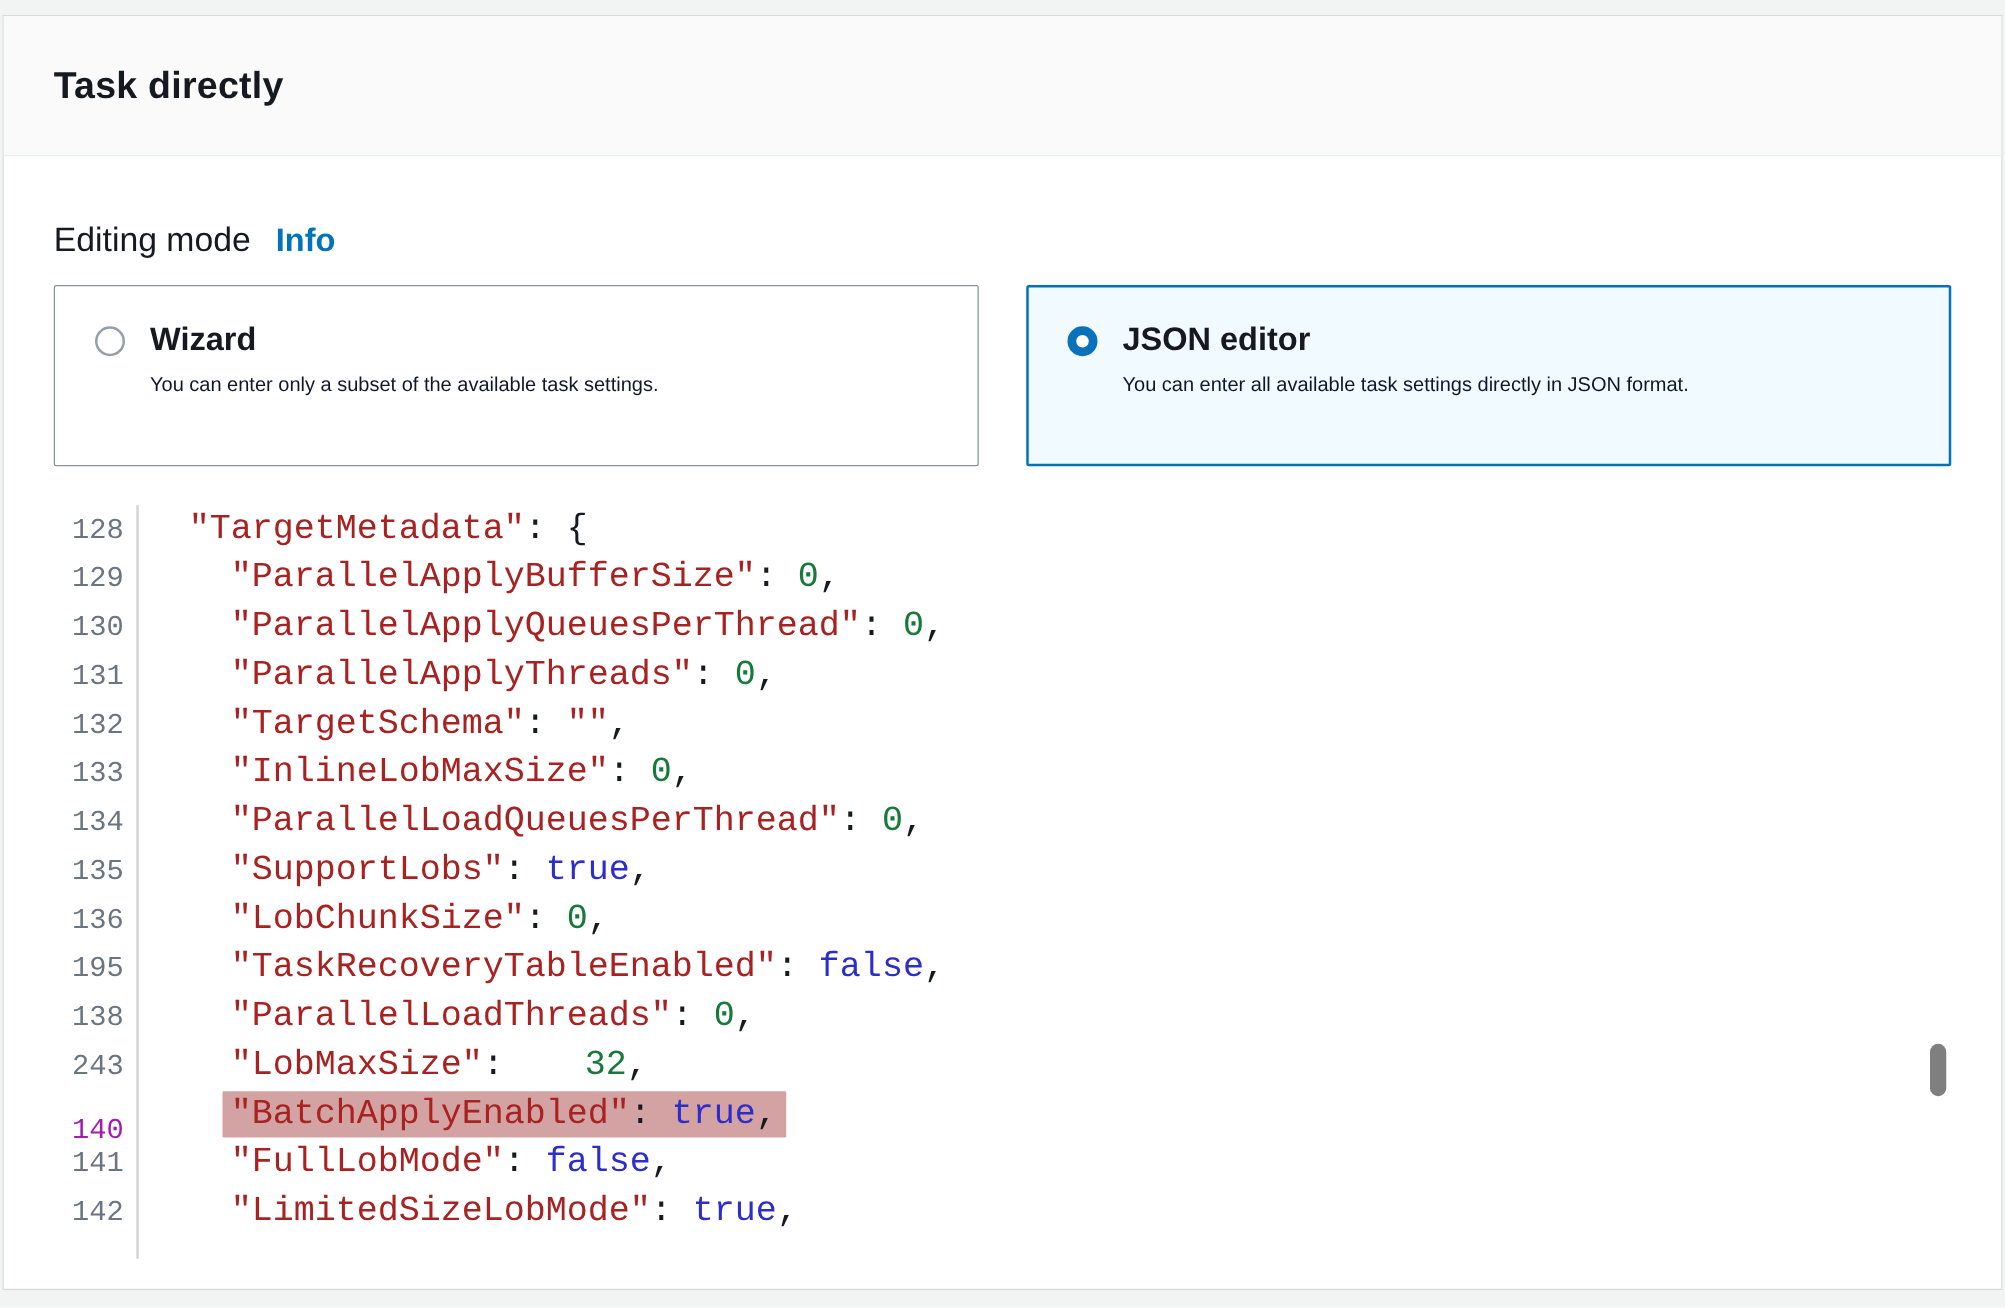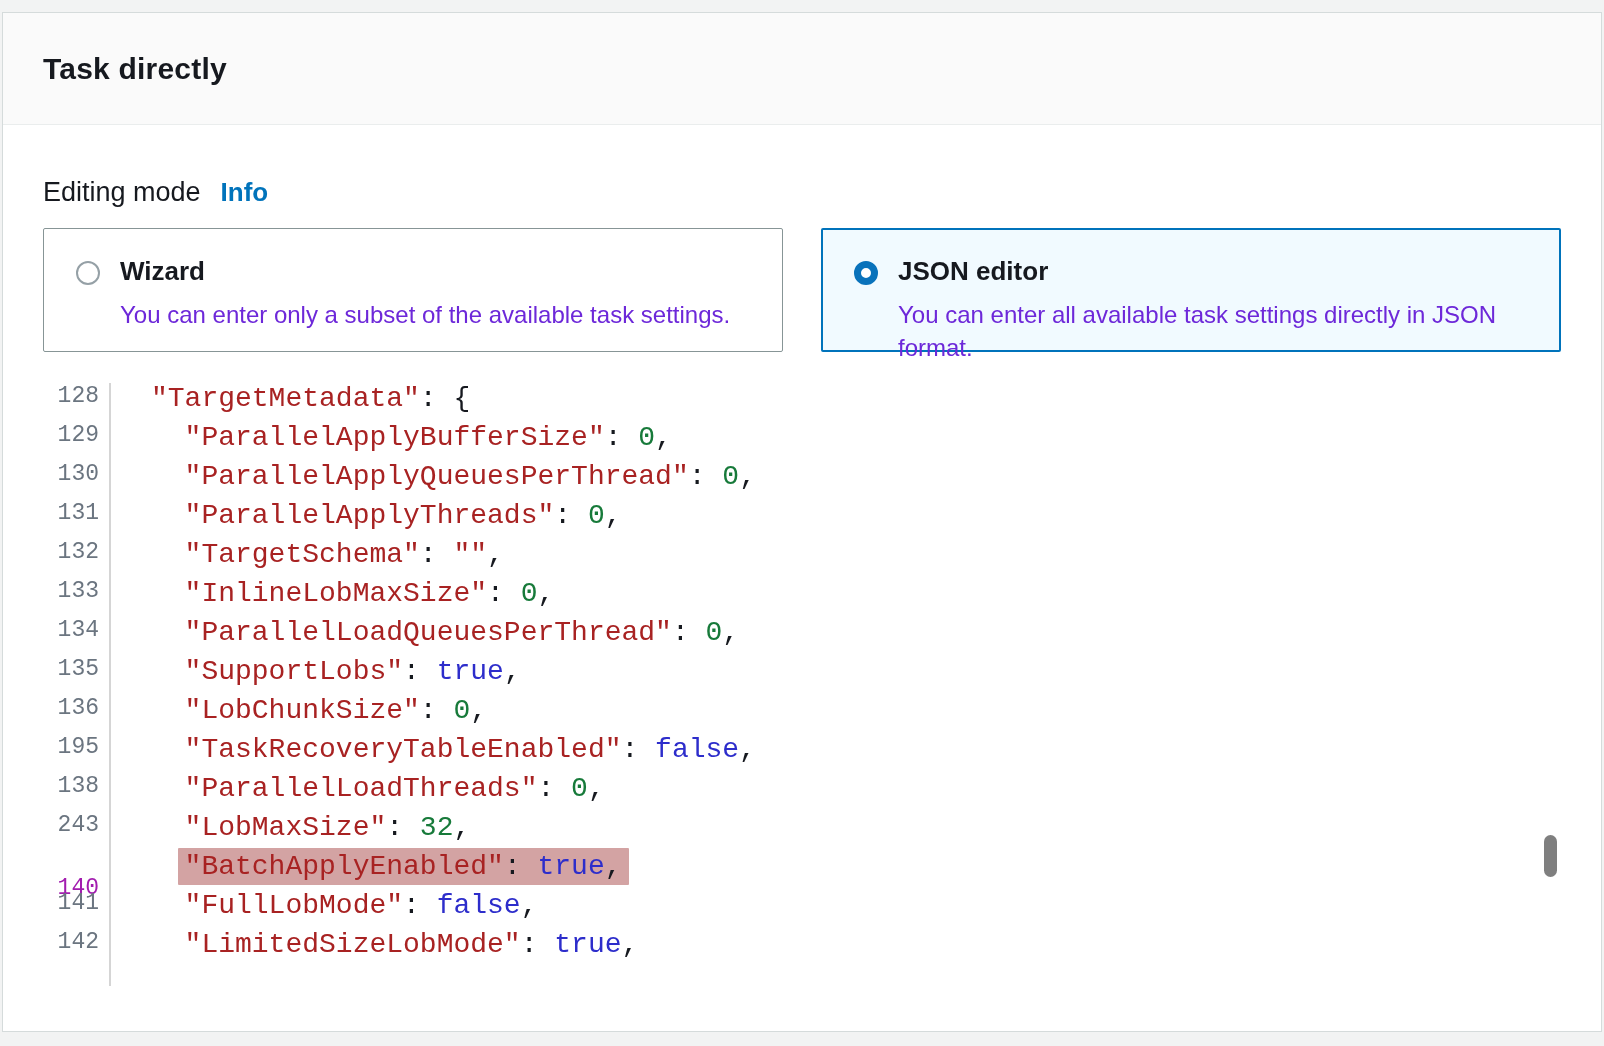--- a/index.html
+++ b/index.html
@@ -44,21 +44,21 @@
     font-weight:700;
     color:#0073bb;
     text-decoration:none;
     cursor:pointer;
     margin-top:20px;
   }
 
   .cards { display:flex; gap:38px; }
   .card {
     flex:1;
-    height:124px;
+    height:145px;
     background:#ffffff;
     border:1px solid #879596;
     border-radius:2px;
     padding:26px 30px 0 32px;
     display:flex;
     gap:20px;
     cursor:pointer;
   }
   .card.selected {
     border:2px solid #0073bb;
@@ -78,40 +78,41 @@
   }
   .card-text { display:flex; flex-direction:column; }
   .card-label {
     font-size:26px;
     font-weight:700;
     color:#16191f;
     line-height:1.3;
     margin-bottom:9px;
   }
   .card-desc {
-    font-size:24px;
-    color:#6d28d9;
+    font-size:16px;
+    color:#0f172a;
     line-height:1.4;
     max-width:662px;
   }
 
   .code-editor {
     margin-top:31px;
     position:relative;
     font-family:"Liberation Mono", monospace;
     padding-bottom:18px;
   }
   .gutter-separator {
     position:absolute;
     left:66px; top:0; bottom:0;
     width:2px;
     background:#d5d5d5;
   }
   .code-line {
     display:flex;
+    align-items:center;
     height:39px;
   }
   .line-number {
     width:56px;
     flex:none;
     text-align:right;
     font-size:23px;
     color:#6b7580;
   }
   .line-text {
@@ -212,21 +213,21 @@
         <div class="code-line">
           <div class="line-number" style="color: rgb(107, 117, 128);">195</div>
           <div class="line-text">  <span><span style="color: rgb(168, 34, 34);">"TaskRecoveryTableEnabled"</span><span style="color: rgb(22, 25, 31);">: </span><span style="color: rgb(45, 45, 203);">false</span><span style="color: rgb(22, 25, 31);">,</span></span></div>
         </div>
         <div class="code-line">
           <div class="line-number" style="color: rgb(107, 117, 128);">138</div>
           <div class="line-text">  <span><span style="color: rgb(168, 34, 34);">"ParallelLoadThreads"</span><span style="color: rgb(22, 25, 31);">: </span><span style="color: rgb(23, 122, 58);">0</span><span style="color: rgb(22, 25, 31);">,</span></span></div>
         </div>
         <div class="code-line">
           <div class="line-number" style="color: rgb(107, 117, 128);">243</div>
-          <div class="line-text">  <span><span style="color: rgb(168, 34, 34);">"LobMaxSize"</span><span style="color: rgb(22, 25, 31);">: </span><span style="color: rgb(23, 122, 58);">32</span><span style="color: rgb(22, 25, 31);">,</span></span></div>
+          <div class="line-text">  <span><span style="color: rgb(168, 34, 34);">"LobMaxSize"</span><span style="color: rgb(22, 25, 31);">: </span><span style="color: rgb(23, 122, 58); margin-left: 48px;">32</span><span style="color: rgb(22, 25, 31);">,</span></span></div>
         </div>
         <div class="code-line">
           <div class="line-number" style="color: #a21caf; margin-top: 24px;">140</div>
           <div class="line-text">  <span class="hl-span" style="background: rgb(211, 163, 163);"><span style="color: rgb(168, 34, 34);">"BatchApplyEnabled"</span><span style="color: rgb(22, 25, 31);">: </span><span style="color: rgb(45, 45, 203);">true</span><span style="color: rgb(22, 25, 31);">,</span></span></div>
         </div>
         <div class="code-line">
           <div class="line-number" style="color: rgb(107, 117, 128);">141</div>
           <div class="line-text">  <span><span style="color: rgb(168, 34, 34);">"FullLobMode"</span><span style="color: rgb(22, 25, 31);">: </span><span style="color: rgb(45, 45, 203);">false</span><span style="color: rgb(22, 25, 31);">,</span></span></div>
         </div>
         <div class="code-line">

